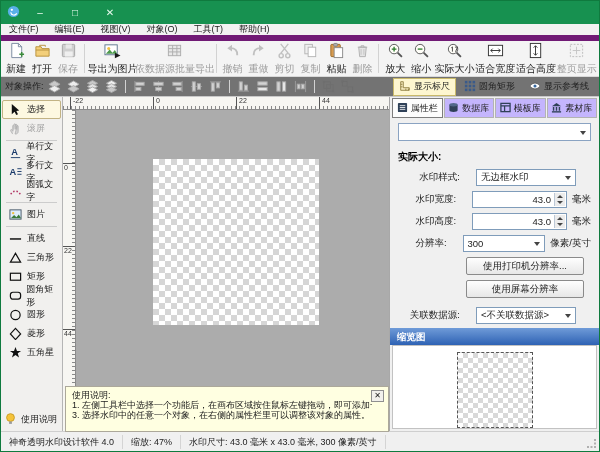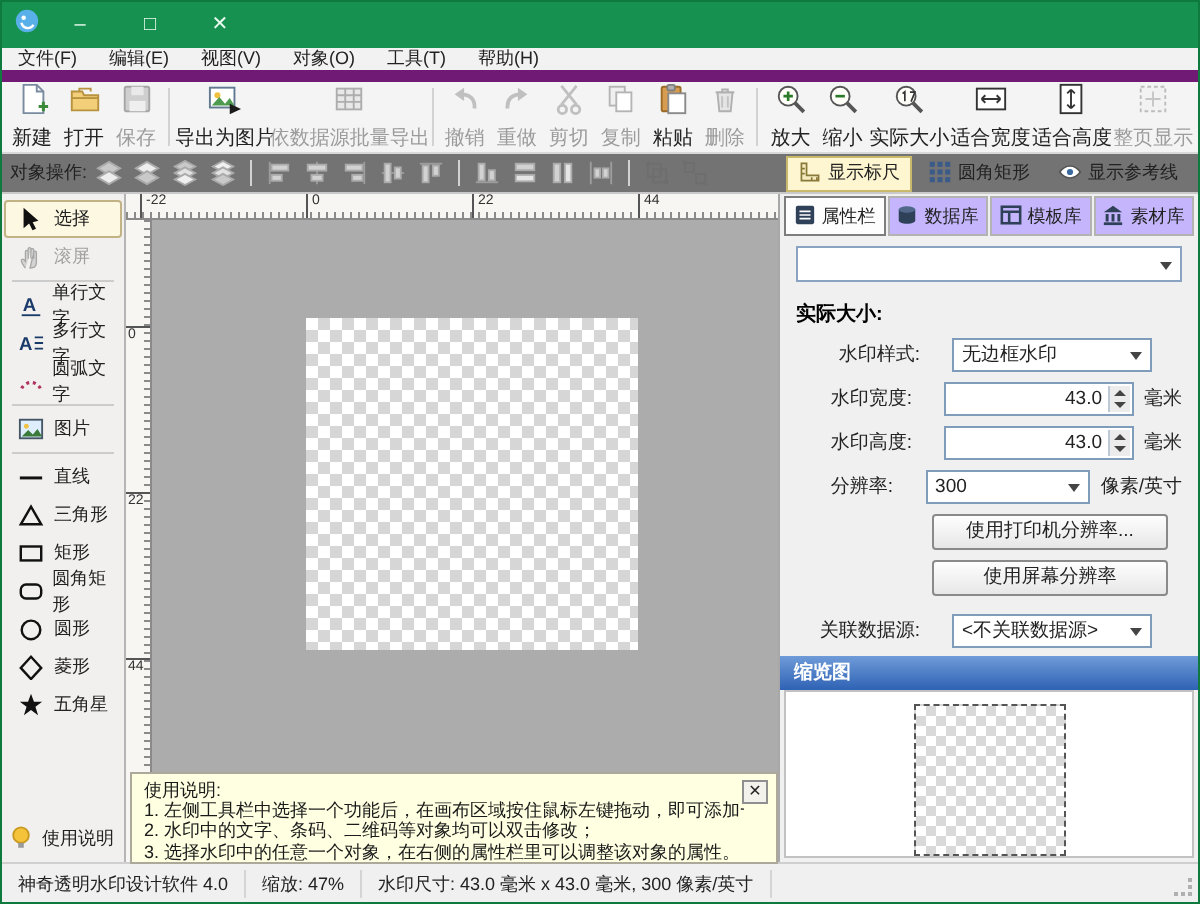--- a/index.html
+++ b/index.html
@@ -540,21 +540,20 @@
       <span class="vlab" style="top:219px">44</span>
     </div>
 
     <div class="canvas">
       <div class="artboard checker"></div>
     </div>
 
     <div class="helpbox">
       <span class="hb-line" style="font-weight:normal">使用说明:</span>
       <span class="hb-line">1. 左侧工具栏中选择一个功能后，在画布区域按住鼠标左键拖动，即可添加一个对象；</span>
-      <span class="hb-line">2. 水印中的文字、条码、二维码等对象均可以双击修改；</span>
       <span class="hb-line">3. 选择水印中的任意一个对象，在右侧的属性栏里可以调整该对象的属性。</span>
       <span class="hb-close">✕</span>
     </div>
 
     <div class="rightpanel">
       <div class="tabs">
         <span class="tab active">
           <span><svg viewBox="0 0 12 12">
                 <rect x="1" y="1" width="10" height="10" rx="1" fill="#2f4158"></rect>
                 <path d="M3 4h6M3 6h6M3 8h6" stroke="#fff" stroke-width=".9"></path>

